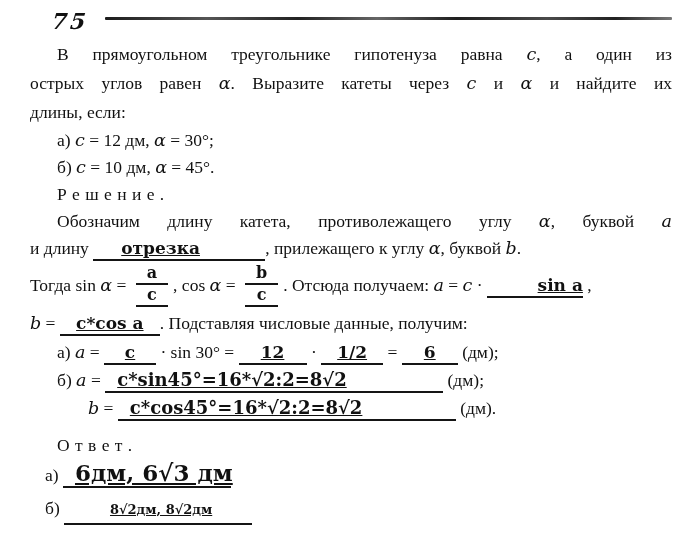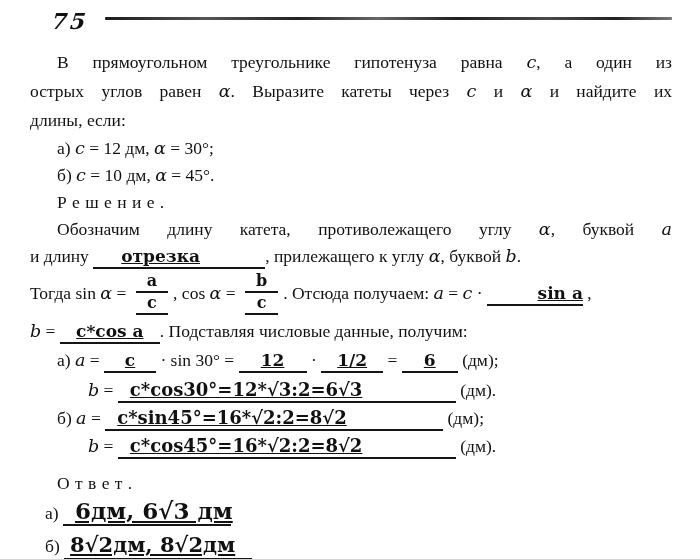--- a/index.html
+++ b/index.html
@@ -53,37 +53,37 @@
   }
   .w-otrezka{width:172px;text-align:left;padding-left:28px;box-sizing:border-box;}
   .w-sin{width:96px;text-align:right;}
   .w-cos{width:100px;}
   .w-c{width:52px;}
   .w-12{width:68px;}
   .w-half{width:62px;}
   .w-6{width:56px;}
   .w-long{width:338px;text-align:left;padding-left:12px;box-sizing:border-box;font-size:18px;}
   .w-ans-a{width:168px;text-align:left;padding-left:12px;box-sizing:border-box;font-size:23px;line-height:26px;}
-  .w-ans-b{width:188px;text-align:left;padding-left:6px;box-sizing:border-box;font-size:21px;line-height:26px;}
+  .w-ans-b{width:188px;text-align:center;padding-left:6px;box-sizing:border-box;font-size:13px;line-height:26px;}
   
   .trigline{line-height:46px;height:46px;white-space:nowrap;}
   .frac{
     display:inline-block;vertical-align:middle;
     text-align:center;margin:0 5px;
     line-height:20px;
     transform:translateY(-2px);
   }
   .frac span{
     display:block;
     border-bottom:2px solid #151515;
     padding:0 11px 0;
     font-family:"DejaVu Serif",serif;font-weight:700;font-size:16px;
   }
   .subline{line-height:30px;}
-  .gap-top{margin-top:12px;}
+  .gap-top{margin-top:4px;}
   .ansline{line-height:33px;}
   .mt10{margin-top:10px;}
 </style>
 </head>
 <body>
 
 <div class="page">
 
   <div class="header">
     <span class="pagenum">75</span>
@@ -105,21 +105,20 @@
   <div class="ln-sm indent just" style="text-indent:27px;line-height:26px;"><span>Обозначим длину катета, противолежащего углу </span><span class="var">α</span><span>, буквой </span><span class="var">a</span></div>
 
   <div style="line-height:28px;"><span>и длину </span><span class="fill w-otrezka">отрезка</span><span>, прилежащего к углу </span><span class="var">α</span><span>, буквой </span><span class="var">b</span><span>.</span></div>
 
   <div class="trigline"><span>Тогда sin </span><span class="var">α</span><span> = </span><span class="frac"><span>a</span><span>c</span></span><span>, cos </span><span class="var">α</span><span> = </span><span class="frac"><span>b</span><span>c</span></span><span>. Отсюда получаем: </span><span class="var">a</span><span> = </span><span class="var">c</span><span> · </span><span class="fill w-sin">sin a</span><span> ,</span></div>
 
   <div class="subline"><span class="var">b</span><span> = </span><span class="fill w-cos">c*cos a</span><span>. Подставляя числовые данные, получим:</span></div>
 
   <div class="ln pad27"><span>а) </span><span class="var">a</span><span> = </span><span class="fill w-c">c</span><span> · sin 30° = </span><span class="fill w-12">12</span><span> · </span><span class="fill w-half">1/2</span><span> = </span><span class="fill w-6">6</span><span> (дм);</span></div>
 
-  <div style="line-height:30px;" class="pad58"><span class="var">b</span><span> = </span><span class="fill w-long">c*cos30°=12*√3:2=6√3</span><span> (дм).</span></div>
 
   <div class="ln-sm pad27"><span>б) </span><span class="var">a</span><span> = </span><span class="fill w-long">c*sin45°=16*√2:2=8√2</span><span> (дм);</span></div>
 
   <div style="line-height:28px;" class="pad58"><span class="var">b</span><span> = </span><span class="fill w-long">c*cos45°=16*√2:2=8√2</span><span> (дм).</span></div>
 
   <div class="ln-sm pad27 sp mt10"><span>О т в е т .</span></div>
 
   <div class="ansline pad15"><span>а) </span><span class="fill w-ans-a">6дм, 6√3 дм</span></div>
 
   <div class="ansline pad15"><span>б) </span><span class="fill w-ans-b">8√2дм, 8√2дм</span></div>

